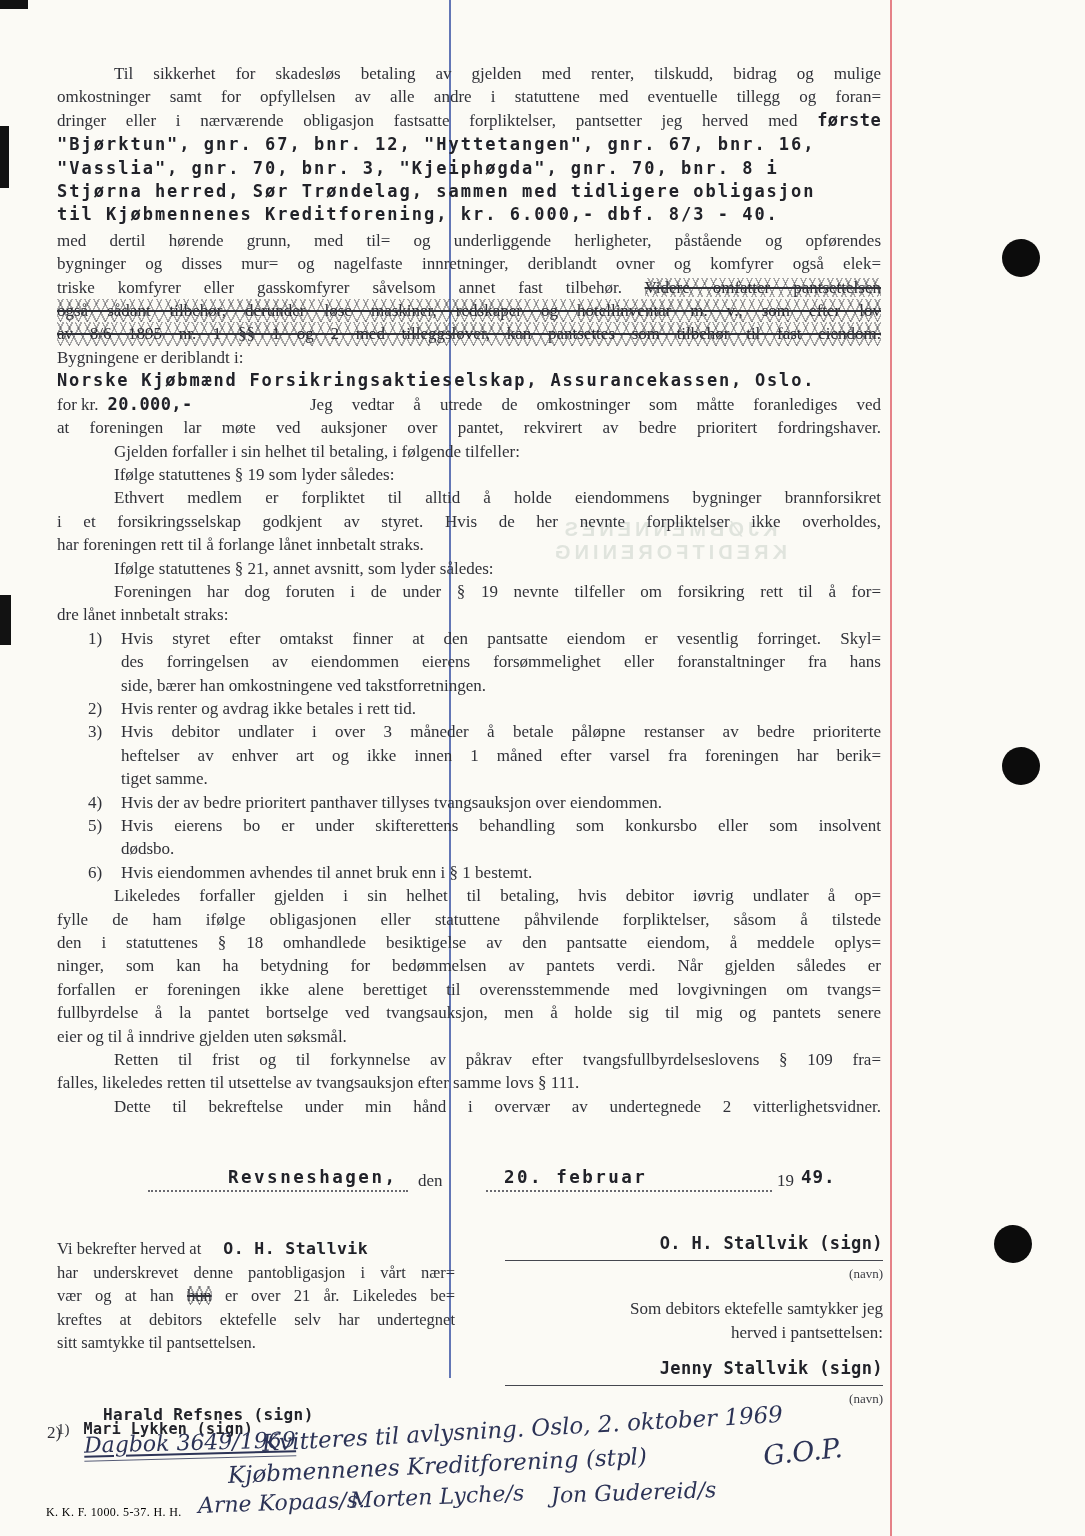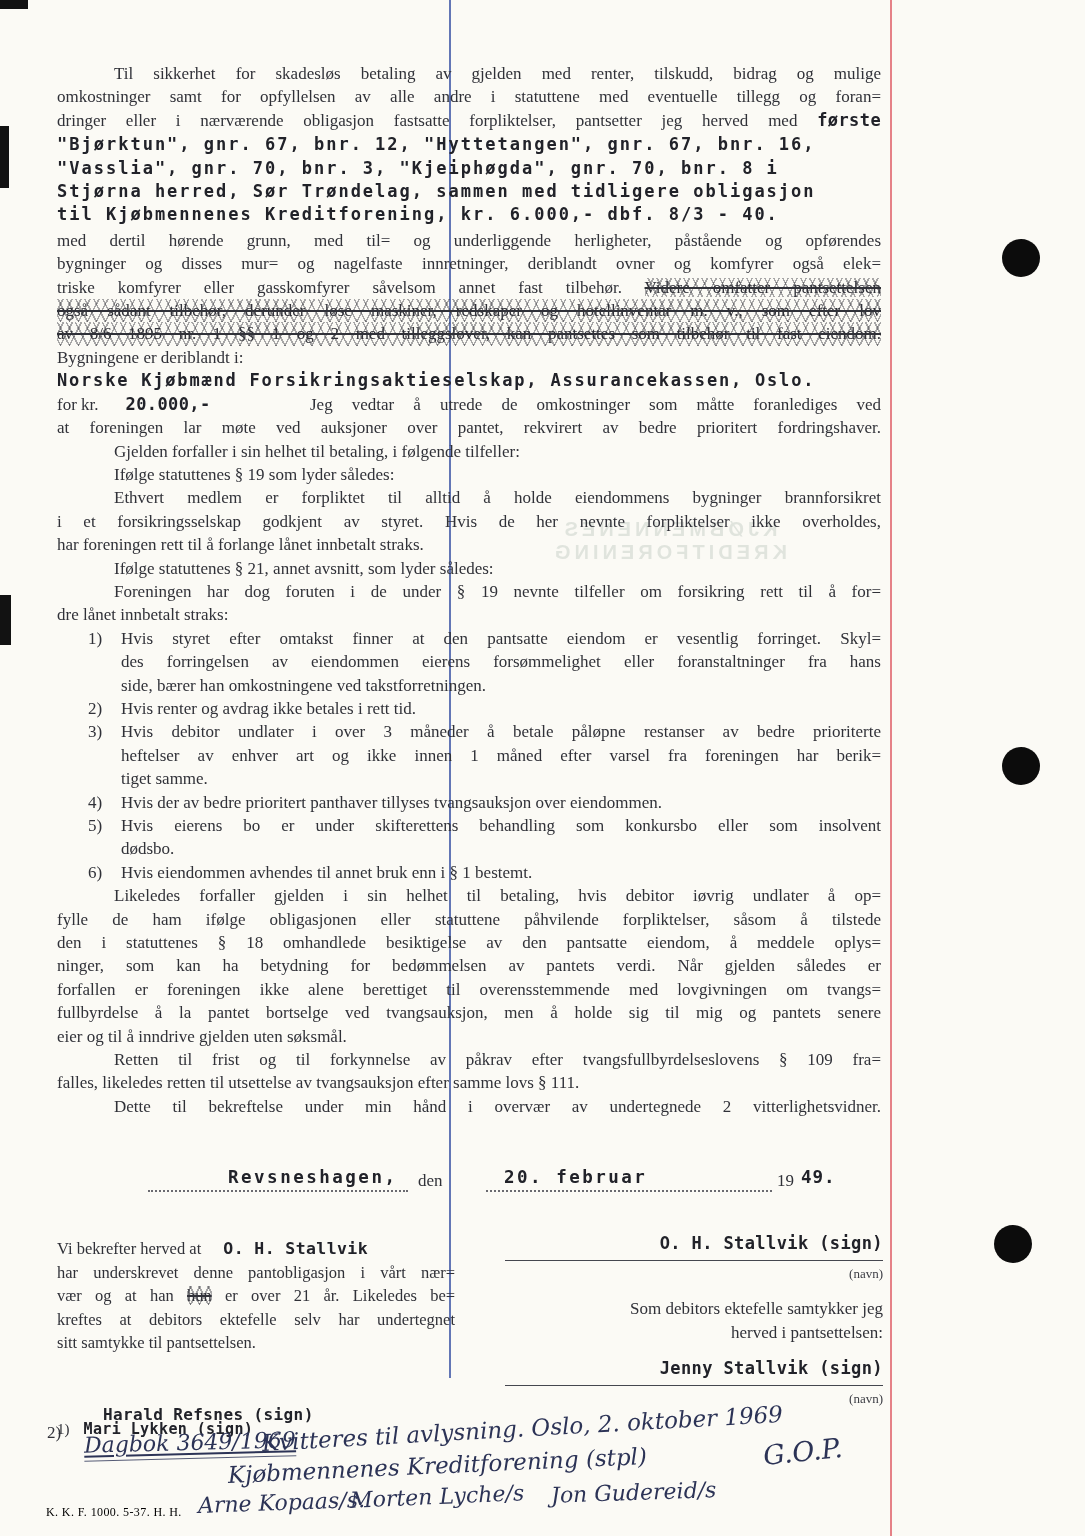--- a/index.html
+++ b/index.html
@@ -37,21 +37,21 @@
   .insurer-line   { letter-spacing: 1.8px; }
   .gap { margin-left: 18px; }
   .xover {
     text-decoration: line-through; text-decoration-thickness: 1.5px;
     background-image:
       repeating-linear-gradient(63deg,  transparent 0 2.5px, rgba(40,40,48,.40) 2.5px 4px, transparent 4px 8px),
       repeating-linear-gradient(-63deg, transparent 0 2.5px, rgba(40,40,48,.40) 2.5px 4px, transparent 4px 8px);
   }
   .amount-row  { display: flex; }
   .amount-left { flex: none; width: 253px; }
-  .amount-left .typed { margin-left: 27px; }
+  .amount-left .typed { margin-left: 9px; }
   .amount-right { flex: 1; text-align: justify; text-align-last: justify; }
   .clause { position: relative; padding-left: 64px; }
   .clause .num { position: absolute; left: 31px; top: 0; }
   
   .abs { position: absolute; }
   .dots { position: absolute; height: 0; border-bottom: 2px dotted #6a6a70; }
   .dots1 { left: 148px; top: 1190px; width: 260px; }
   .dots2 { left: 486px; top: 1190px; width: 286px; }
   .date-place   { left: 228px; top: 1167px; font-size: 17.5px; letter-spacing: 2.5px; }
   .date-den     { left: 418px; top: 1171px; font-size: 17px; }

